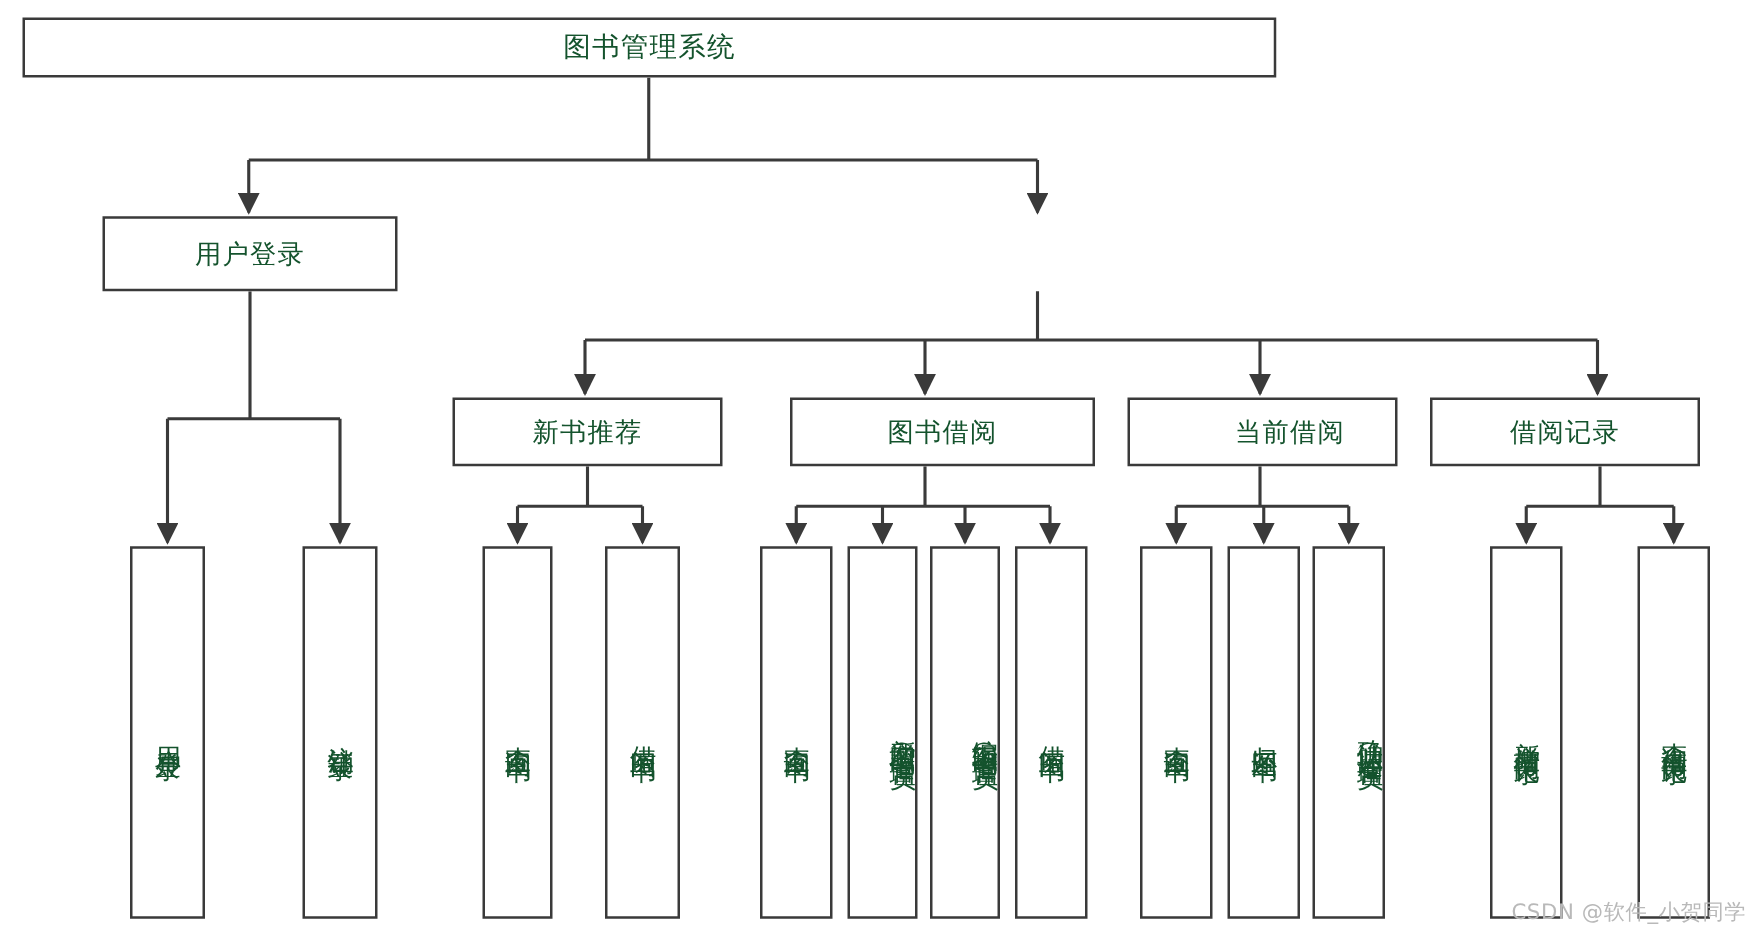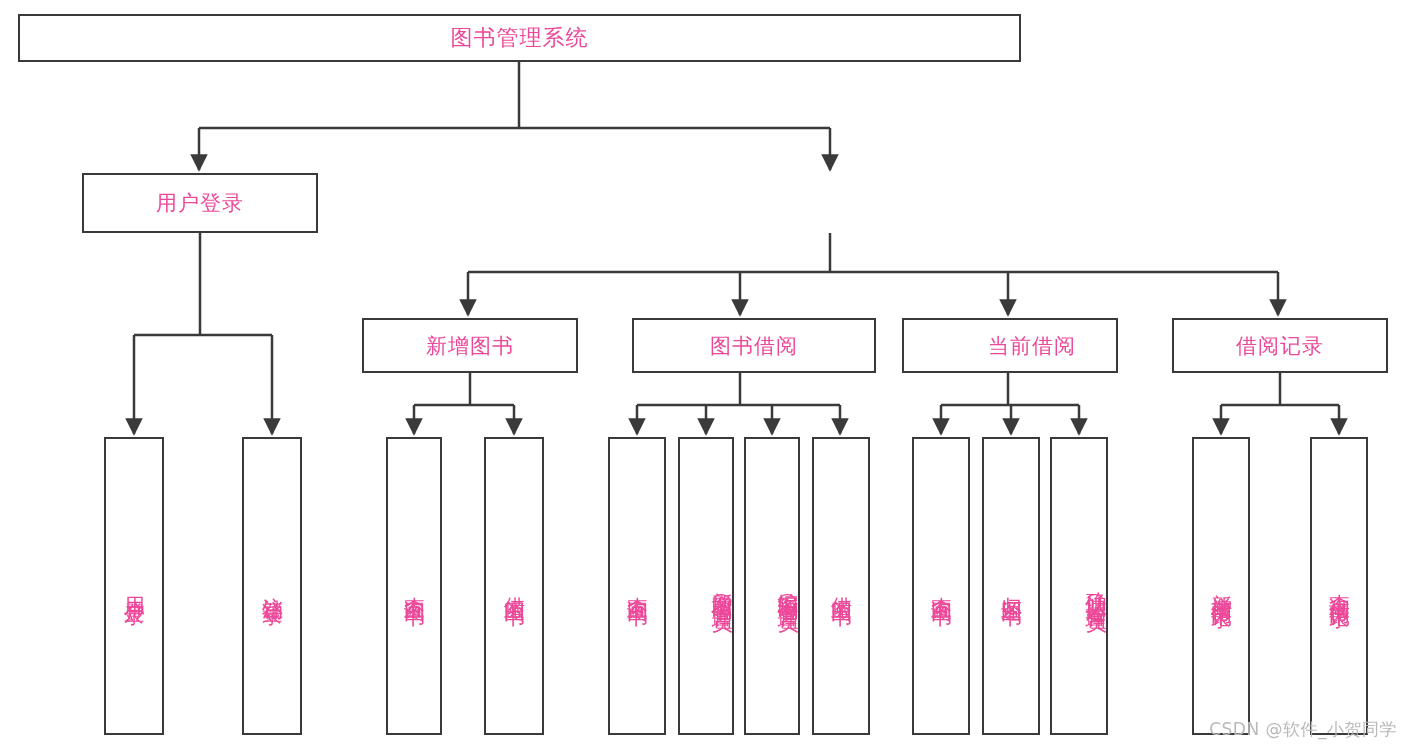--- a/index.html
+++ b/index.html
@@ -26,21 +26,21 @@
     pointer-events: none;
   }
   .node {
     position: absolute;
     box-sizing: border-box;
     border: 2px solid #3a3a3a;
     background: #ffffff;
     display: flex;
     align-items: center;
     justify-content: center;
-    color: #ec4899;
+    color: #14532d;
     font-size: 21px;
     letter-spacing: 1px;
     white-space: nowrap;
   }
   .node.root {
     font-size: 22px;
   }
   .node.leaf {
     writing-mode: vertical-rl;
     text-orientation: upright;
@@ -122,29 +122,29 @@
 
   <div class="node root" style="left:18px; top:14px; width:1003px; height:48px;">
     <span>图书管理系统</span>
   </div>
 
   <div class="node" style="left:82px; top:173px; width:236px; height:60px;">
     <span>用户登录</span>
   </div>
 
   <div class="node" style="left:362px; top:318px; width:216px; height:55px;">
-    <span>新增图书</span>
+    <span>新书推荐</span>
   </div>
   <div class="node" style="left:632px; top:318px; width:244px; height:55px;">
     <span>图书借阅</span>
   </div>
   <div class="node" style="left:902px; top:318px; width:216px; height:55px;padding-left:44px;">
     <span>当前借阅</span>
   </div>
-  <div class="node" style="left:1172px; top:318px; width:216px; height:55px;">
+  <div class="node" style="left:1144px; top:318px; width:216px; height:55px;">
     <span>借阅记录</span>
   </div>
 
   <div class="node leaf center-text" style="left:104px; top:437px; width:60px; height:298px;">
     <span>用户登录</span>
   </div>
   <div class="node leaf center-text" style="left:242px; top:437px; width:60px; height:298px;">
     <span>注销登录</span>
   </div>
   <div class="node leaf center-text" style="left:386px; top:437px; width:56px; height:298px;">

